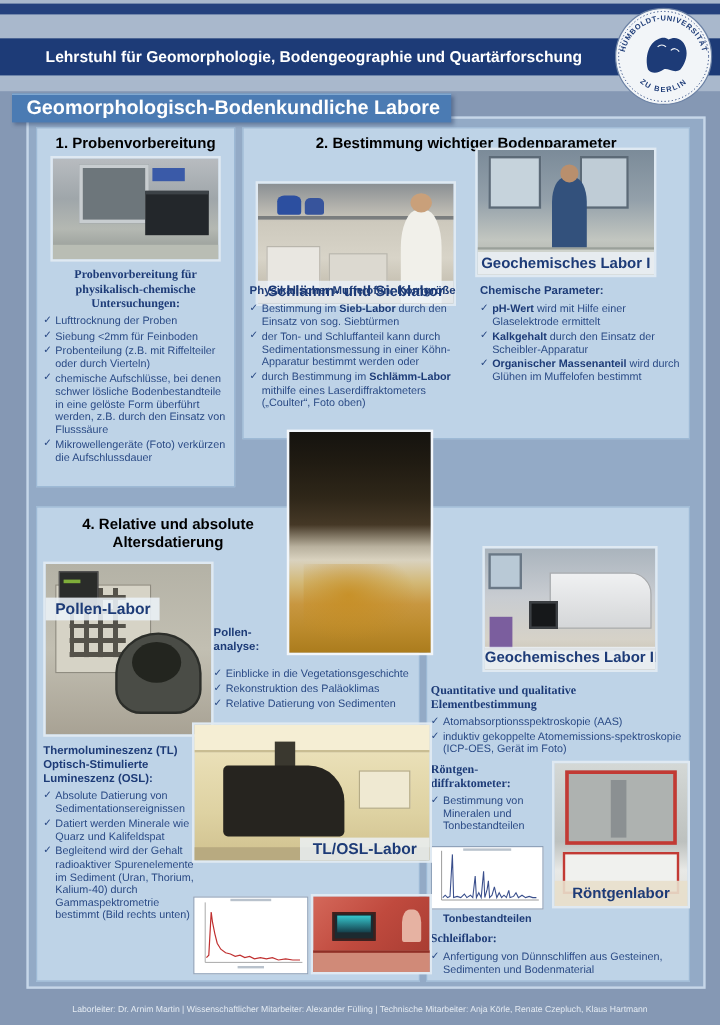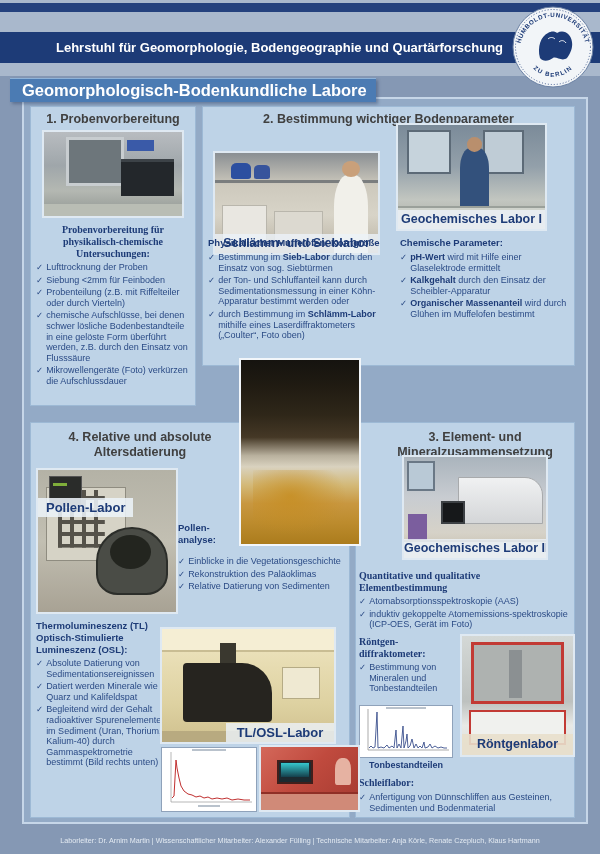--- a/index.html
+++ b/index.html
@@ -8,38 +8,38 @@
     position:relative; width:600px; height:854px; overflow:hidden;
     background:#8598b4; font-family:"Liberation Sans", sans-serif;
   }
   .abs { position:absolute; }
 
   
   .band-top   { top:0; left:0; width:600px; height:32px; background:#a9b8cc; }
   .strip-navy { top:3px; left:0; width:600px; height:9px; background:#24417d; }
   .navbar     { top:32px; left:0; width:600px; height:31px; background:#1d3b77;
                 color:#ffffff; font-weight:bold; font-size:13px; line-height:31px;
-                padding-left:56px; }
+                padding-left:38px; }
   .band-b     { top:63px; left:0; width:600px; height:13px; background:#a9b8cc; }
   .title-box  { top:78px; left:10px; width:366px; height:24px; background:#4b7bb3;
                 border-top:1px solid #8fb3d8; box-shadow:2px 2px 3px rgba(20,40,80,.35);
                 color:#ffffff; font-weight:bold; font-size:16.5px; line-height:23px;
                 padding-left:12px; z-index:6; }
   .logo { top:6px; left:512px; width:82px; height:82px; z-index:7; }
 
   
   .panel { top:97px; left:22px; width:566px; height:727px; background:#93aac6;
            border:2px solid #c6d6e8; }
   .box { background:#bed3e7; border:1px solid #9db9d5; }
   .box1 { top:106px; left:30px;  width:166px; height:300px; }
   .box2 { top:106px; left:202px; width:373px; height:260px; }
   .box4 { top:422px; left:30px;  width:320px; height:396px; }
   .box3 { top:422px; left:355px; width:220px; height:396px; }
 
-  .sec-title { color:#404040; font-weight:bold; font-size:12.5px; text-align:center; line-height:1.2; }
+  .sec-title { color:#000000; font-weight:bold; font-size:12.5px; text-align:center; line-height:1.2; }
   .sub-h { color:#1d3b77; font-weight:bold; font-size:10px; line-height:1.2;font-family:Liberation Serif, serif; }
   .sub-h-sm { color:#1d3b77; font-weight:bold; font-size:9.5px; line-height:1.25; }
   ul.cl { list-style:none; }
   ul.cl li { display:flex; gap:3px; margin-bottom:2px; color:#2a4a85; font-size:9px; line-height:1.18; }
   ul.cl .chk { flex:0 0 auto; font-family:"DejaVu Sans", sans-serif; font-size:8.5px; color:#2a4a85; }
   ul.cl b { color:#1d3b77; }
 
   
   .photo { overflow:hidden; border:2px solid #dfe9f2; }
   .caption { position:absolute; left:0; right:0; bottom:0; height:19px;
@@ -272,21 +272,21 @@
       </li>
     <li>
         <span class="chk">✓</span>
         <span>Datiert werden Minerale wie Quarz und Kalifeldspat</span>
       </li>
     <li>
         <span class="chk">✓</span>
         <span>Begleitend wird der Gehalt radioaktiver Spurenelemente im Sediment (Uran, Thorium, Kalium-40) durch Gammaspektrometrie bestimmt (Bild rechts unten)</span>
       </li>
   </ul>
-  <div class="abs photo ph-tlosl" style="top:627px;left:160px;width:176px;height:117px;z-index:5;">
+  <div class="abs photo ph-tlosl" style="top:602px;left:160px;width:200px;height:117px;z-index:5;">
     <div class="cab"></div>
     <div class="cyl"></div>
     <div class="inst"></div>
     <div class="dev2"></div>
     <div class="edge"></div>
     <div class="caption" style="left:auto;width:108px;font-size:13px;">TL/OSL-Labor</div>
   </div>
 
   <div class="abs chart-frame" style="top:747px;left:161px;width:96px;height:65px;z-index:5;">
     <svg width="94" height="63" viewBox="0 0 94 63">
@@ -299,21 +299,20 @@
   </div>
 
   <div class="abs ph-red" style="top:745px;left:259px;width:101px;height:67px;z-index:5;">
     <div class="mon"></div>
     <div class="scr"></div>
     <div class="cyl"></div>
     <div class="desk"></div>
   </div>
 
   <div class="abs box box3"></div>
-  <div class="abs sec-title" style="top:430px;left:390px;width:170px;">3. Element- und Mineralzusammensetzung</div>
   <div class="abs photo ph-geo2" style="top:455px;left:402px;width:146px;height:105px;">
     <div class="win"></div>
     <div class="mach"></div>
     <div class="mon"></div>
     <div class="pur"></div>
     <div class="desk"></div>
     <div class="caption">Geochemisches Labor II</div>
   </div>
   <div class="abs sub-h" style="top:570px;left:359px;width:210px;">Quantitative und qualitative Elementbestimmung</div>
   <ul class="cl abs" style="top:596px;left:359px;width:212px;">

